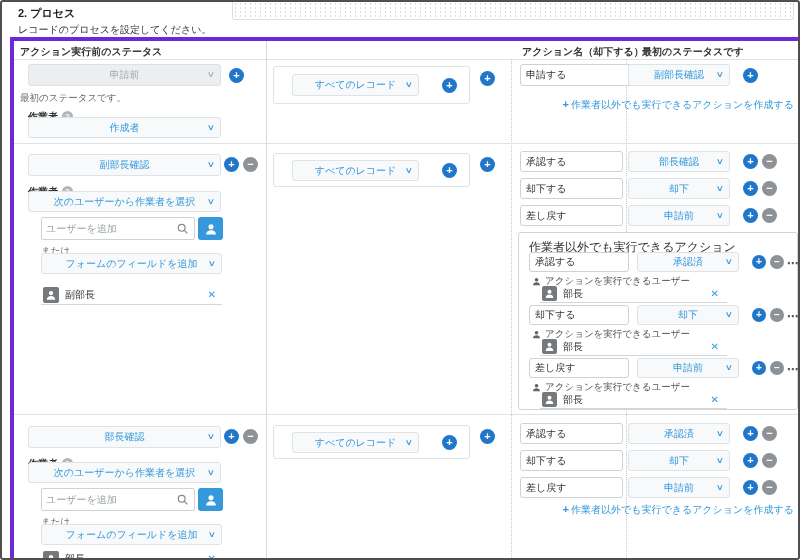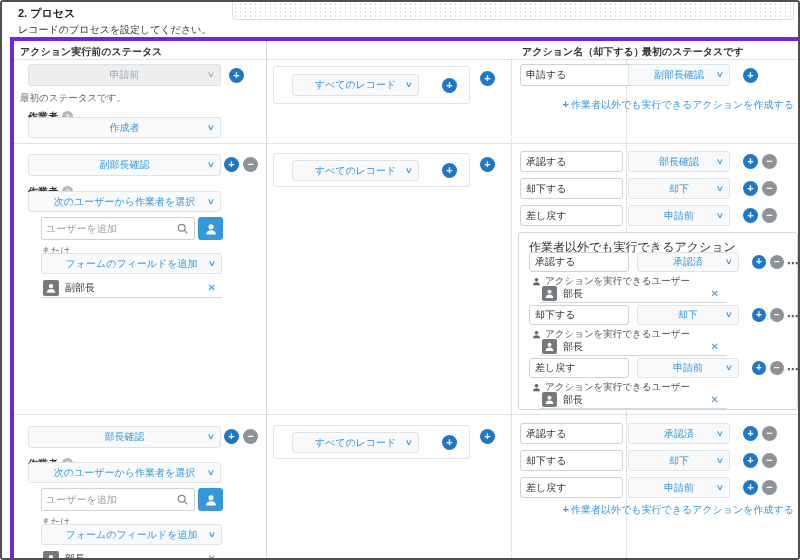--- a/index.html
+++ b/index.html
@@ -121,21 +121,21 @@
       <svg width="14" height="14" viewBox="0 0 16 16">
           <circle cx="8" cy="5.4" r="2.9" fill="#fff"></circle>
           <path d="M2.4 14.4c0-3.3 2.6-5 5.6-5s5.6 1.7 5.6 5z" fill="#fff"></path>
         </svg>
     </div>
     <div class="small abs" style="left:27px;top:204px">または</div>
     <div class="dd abs" style="left:27px;top:212px;width:181px;height:21px">
       <span class="dtxt">フォームのフィールドを追加</span>
       <span class="chev">∨</span>
     </div>
-    <div class="chiprow abs" style="left:27px;top:237px;width:181px;height:20px">
+    <div class="chiprow abs" style="left:27px;top:244px;width:181px;height:20px">
       <span class="uicon" style="width:16px;height:16px;margin-left:2px">
           <svg width="12" height="12" viewBox="0 0 16 16">
             <circle cx="8" cy="5.4" r="2.9" fill="#fff"></circle>
             <path d="M2.4 14.4c0-3.3 2.6-5 5.6-5s5.6 1.7 5.6 5z" fill="#fff"></path>
           </svg>
         </span>
       <span class="chiptxt">副部長</span>
       <span class="xbtn" style="margin-left:auto;margin-right:6px">✕</span>
     </div>
 

